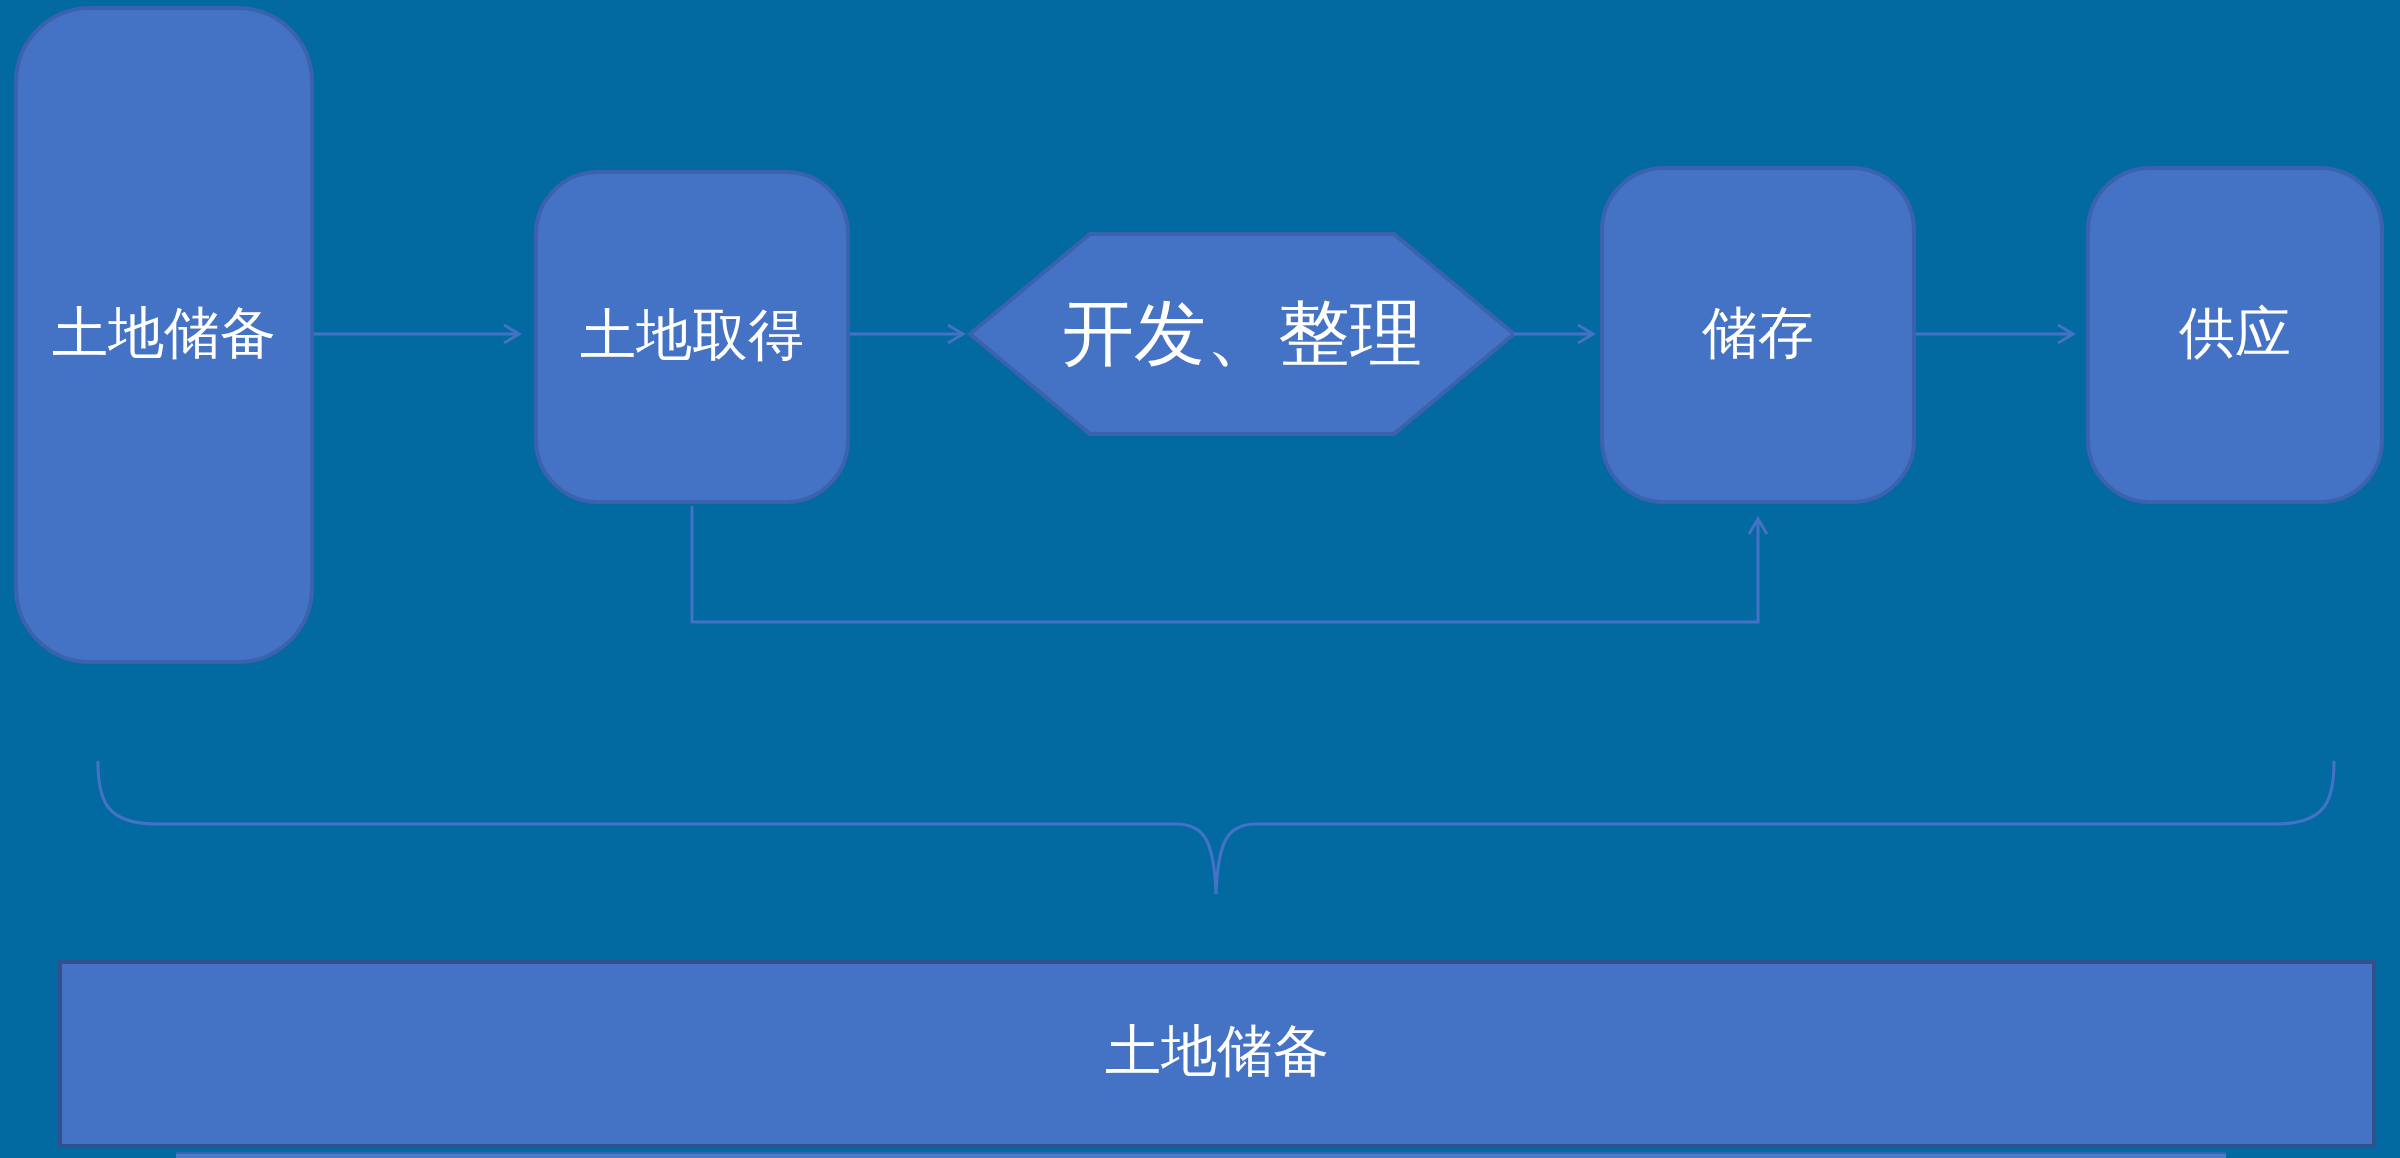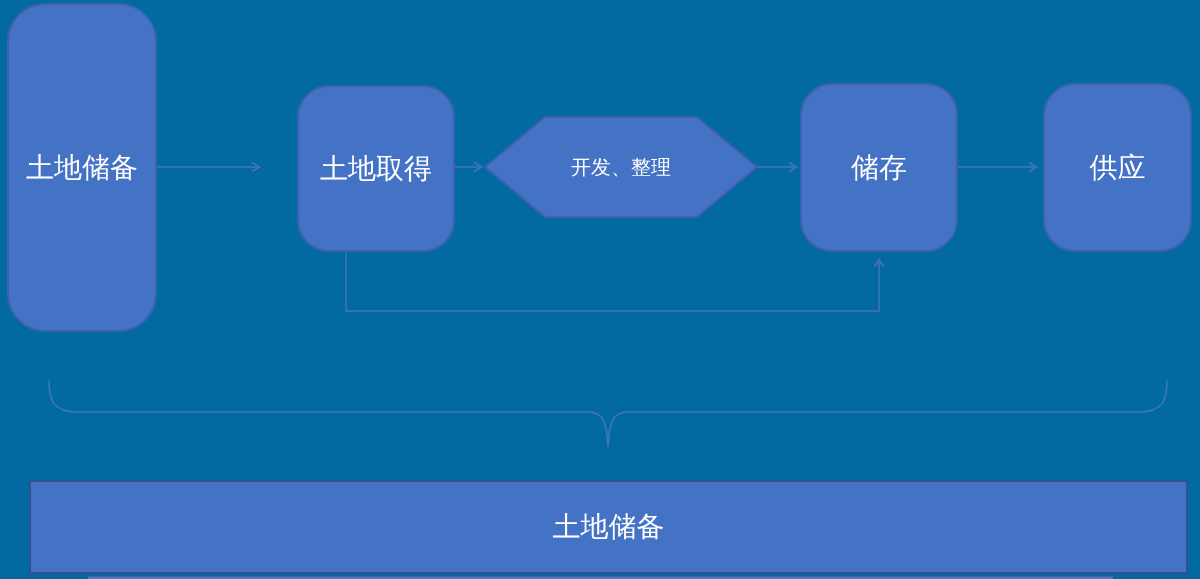--- a/index.html
+++ b/index.html
@@ -20,26 +20,26 @@
     color: #ffffff;
     display: flex;
     align-items: center;
     justify-content: center;
     text-align: center;
     font-size: 28px;
     line-height: 38px;
   }
   .rounded { border-radius: 32px; }
   #node-agency    { left: 7px;    top: 3px;   width: 150px;  height: 329px; border-radius: 38px; }
-  #node-acquire   { left: 267px;  top: 85px;  width: 158px;  height: 167px; margin-left: 30px; }
+  #node-acquire   { left: 267px;  top: 85px;  width: 158px;  height: 167px; }
   #node-storage   { left: 800px;  top: 83px;  width: 158px;  height: 169px; }
   #node-supply    { left: 1043px; top: 83px;  width: 149px;  height: 169px; }
   #hex-label      { left: 485px;  top: 117px; width: 272px;  height: 100px;
                     position: absolute; display: flex; align-items: center; justify-content: center;
-                    color: #ffffff; font-size: 20px; }
+                    color: #ffffff; font-size: 36px; }
   #node-banner    { left: 29px;   top: 480px; width: 1159px; height: 94px;
                     border: 2px solid #2F528F; border-radius: 0; }
   #bottom-sliver  { position: absolute; left: 88px; top: 576px; width: 1025px; height: 4px;
                     background: #4C7BC9; border-top: 1px solid #3B62AE; box-sizing: border-box; }
 </style>
 </head>
 <body>
 
 <div id="canvas">
 

